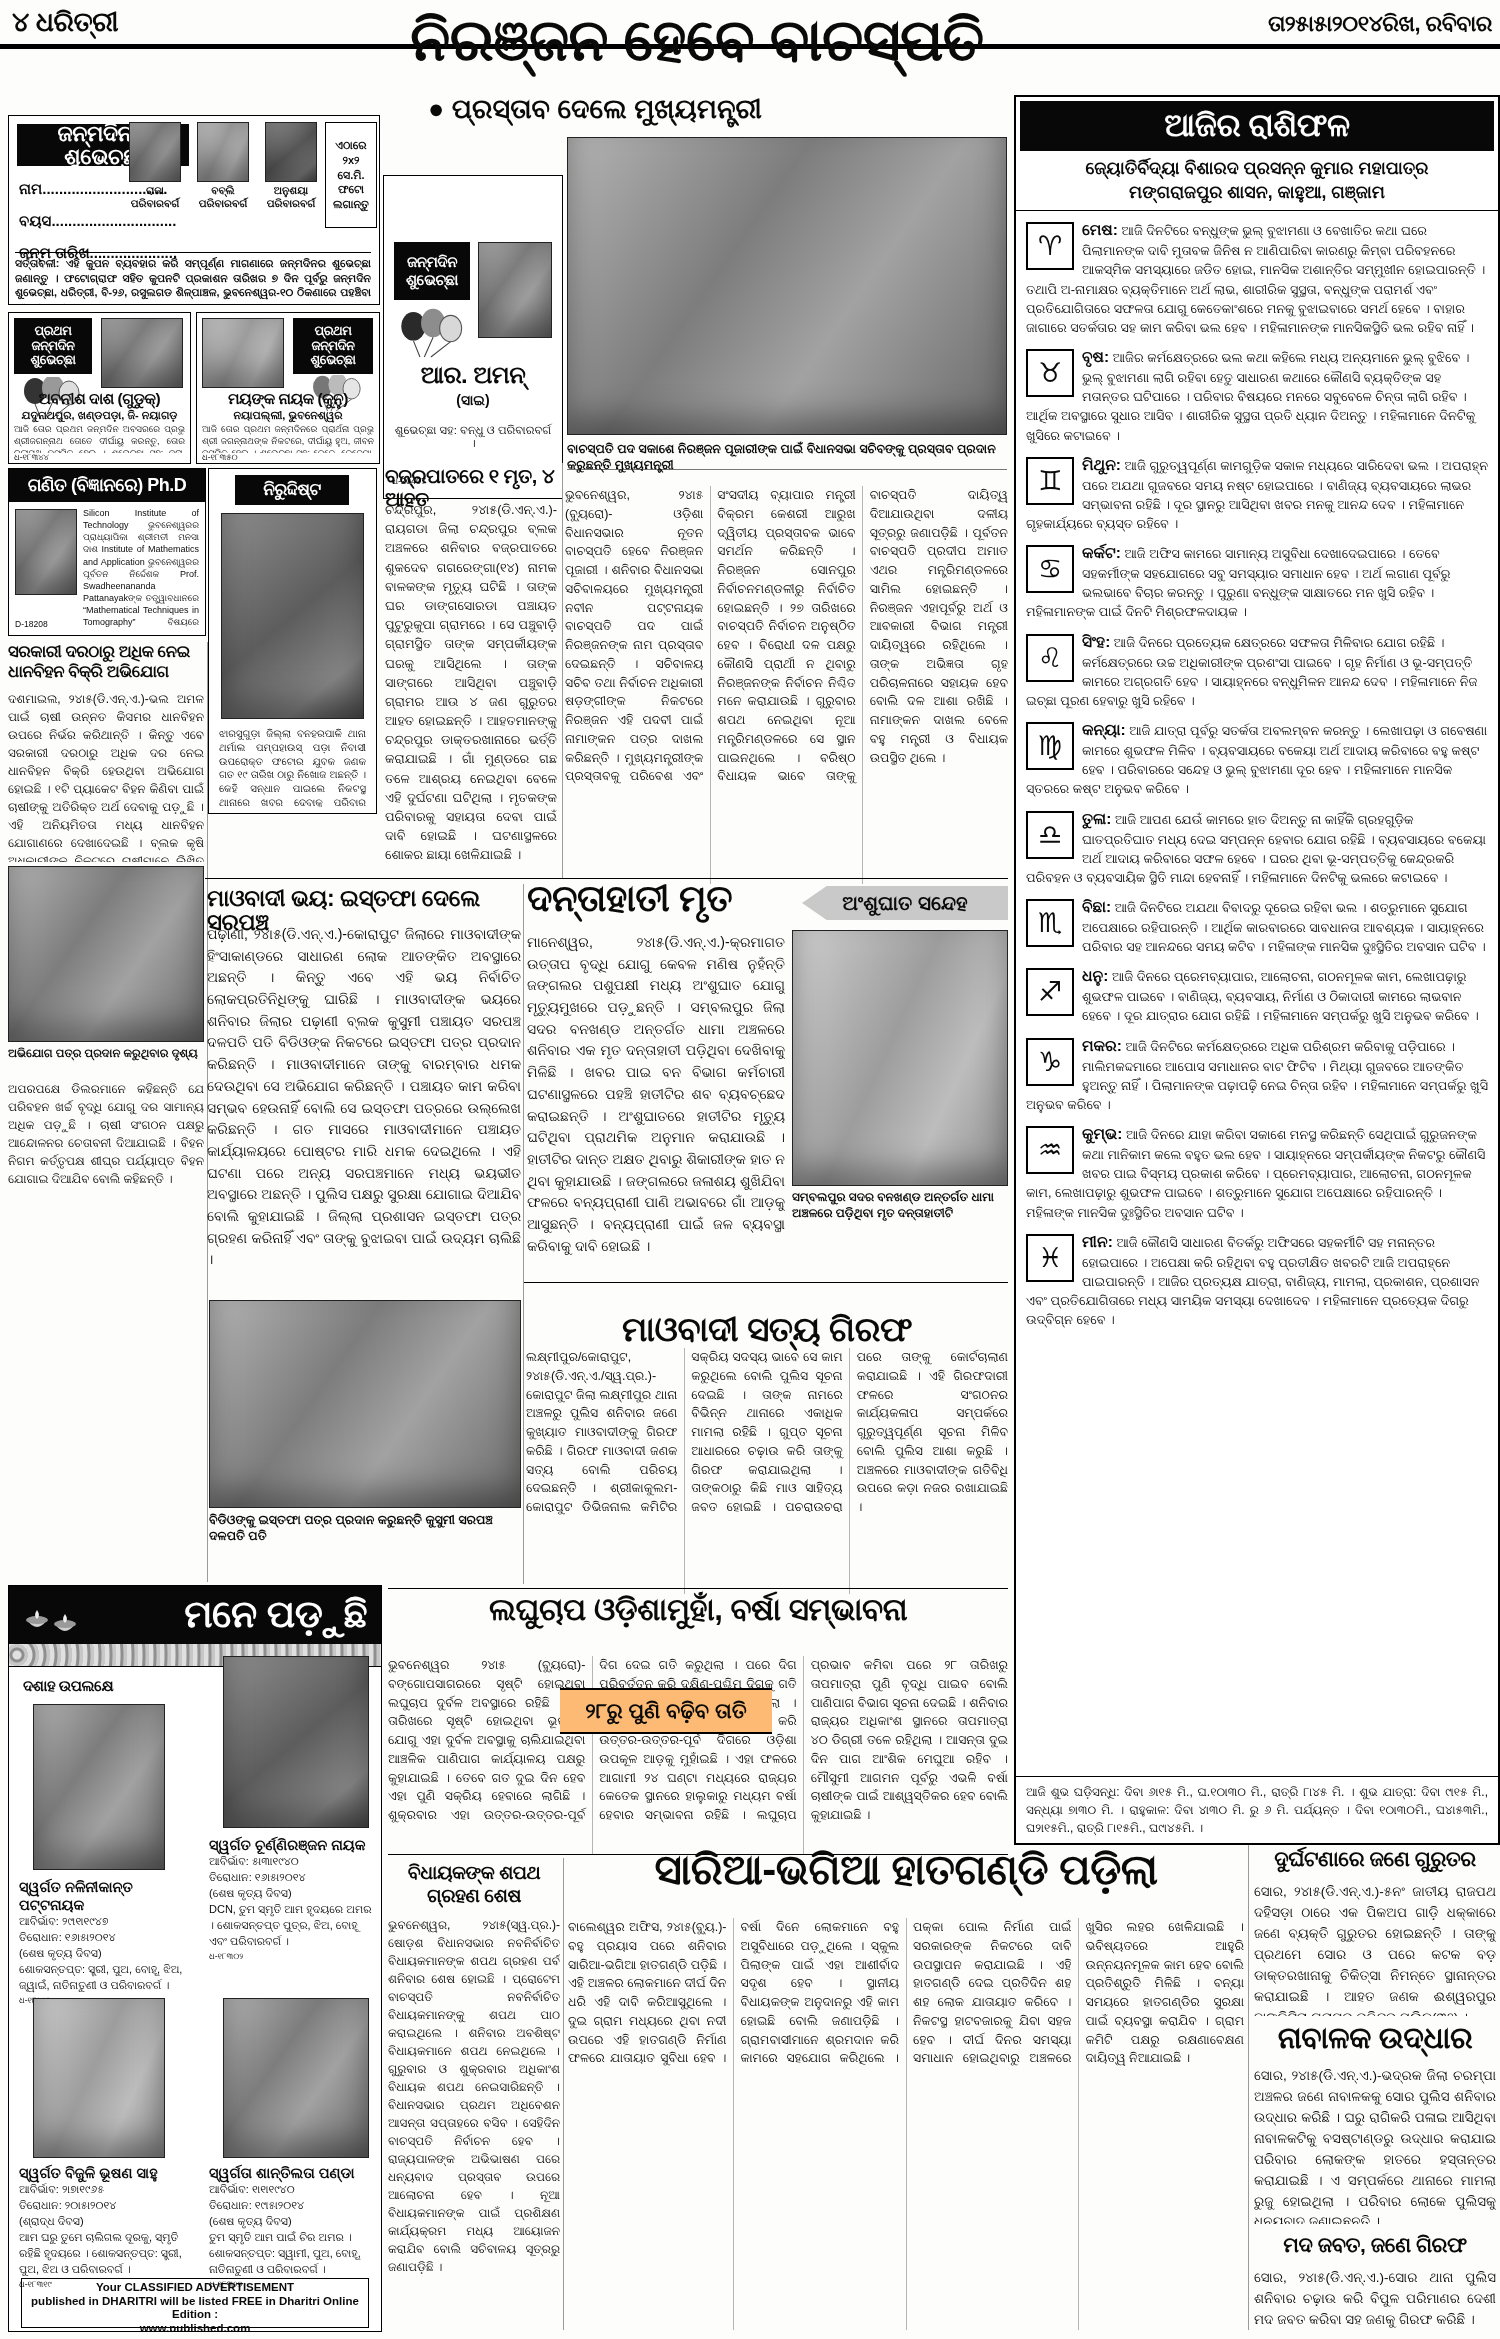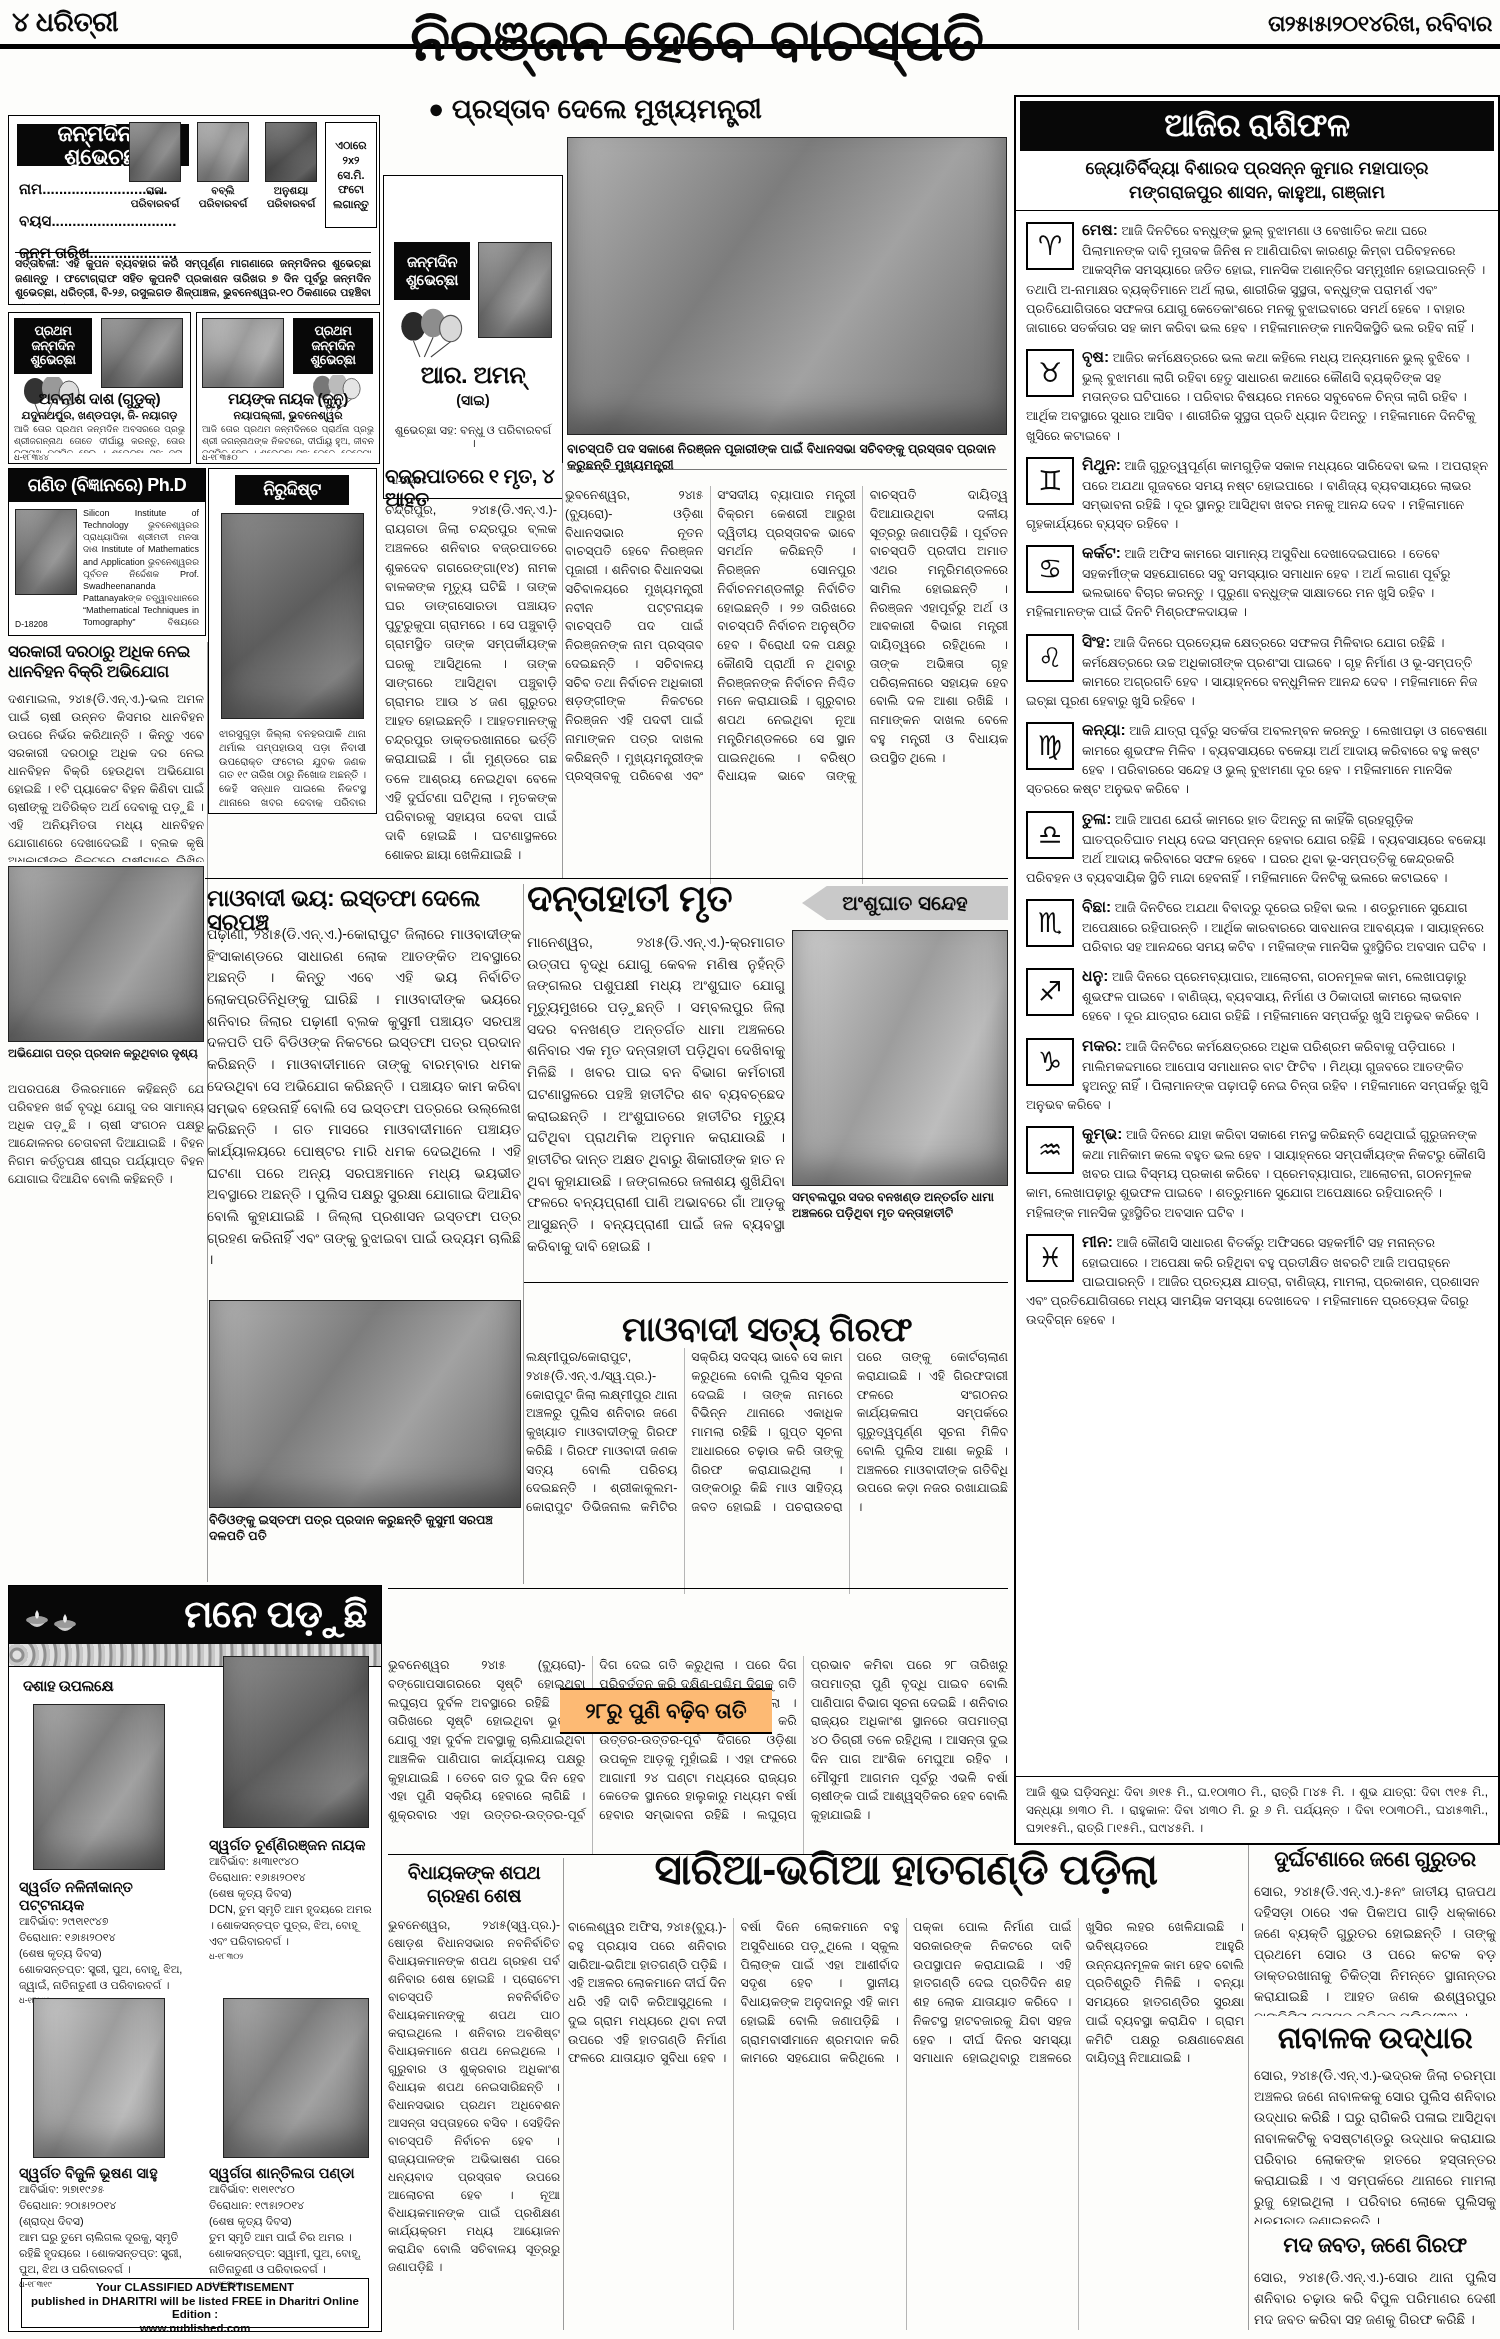--- a/index.html
+++ b/index.html
@@ -156,20 +156,21 @@
   <div class="a arrowtag" style="left:802px;top:886px;width:206px;height:34px;">ଅଂଶୁଘାତ ସନ୍ଦେହ</div>
   <div class="a bd2" style="left:527px;top:932px;width:258px;height:352px;">ମାନେଶ୍ୱର, ୨୪ା୫(ଡି.ଏନ୍.ଏ.)-କ୍ରମାଗତ ଉତ୍ତାପ ବୃଦ୍ଧି ଯୋଗୁ କେବଳ ମଣିଷ ନୁହଁନ୍ତି ଜଙ୍ଗଲର ପଶୁପକ୍ଷୀ ମଧ୍ୟ ଅଂଶୁଘାତ ଯୋଗୁ ମୃତ୍ୟୁମୁଖରେ ପଡ଼ୁଛନ୍ତି । ସମ୍ବଲପୁର ଜିଲା ସଦର ବନଖଣ୍ଡ ଅନ୍ତର୍ଗତ ଧାମା ଅଞ୍ଚଳରେ ଶନିବାର ଏକ ମୃତ ଦନ୍ତାହାତୀ ପଡ଼ିଥିବା ଦେଖିବାକୁ ମିଳିଛି । ଖବର ପାଇ ବନ ବିଭାଗ କର୍ମଚ‌ାରୀ ଘଟଣାସ୍ଥଳରେ ପହଞ୍ଚି ହାତୀଟିର ଶବ ବ୍ୟବଚ୍ଛେଦ କରାଇଛନ୍ତି । ଅଂଶୁଘାତରେ ହାତୀଟିର ମୃତ୍ୟୁ ଘଟିଥିବା ପ୍ରାଥମିକ ଅନୁମାନ କରାଯାଉଛି । ହାତୀଟିର ଦାନ୍ତ ଅକ୍ଷତ ଥିବାରୁ ଶିକାରୀଙ୍କ ହାତ ନ ଥିବା କୁହାଯାଉଛି । ଜଙ୍ଗଲରେ ଜଳାଶୟ ଶୁଖିଯିବା ଫଳରେ ବନ୍ୟପ୍ରାଣୀ ପାଣି ଅଭାବରେ ଗାଁ ଆଡ଼କୁ ଆସୁଛନ୍ତି । ବନ୍ୟପ୍ରାଣୀ ପାଇଁ ଜଳ ବ୍ୟବସ୍ଥା କରିବାକୁ ଦାବି ହୋଇଛି ।</div>
   <div class="a ph light" style="left:792px;top:930px;width:216px;height:256px;"></div>
   <div class="a cap" style="left:792px;top:1190px;width:216px;height:52px;font-size:12px;">ସମ୍ବଲପୁର ସଦର ବନଖଣ୍ଡ ଅନ୍ତର୍ଗତ ଧାମା ଅଞ୍ଚଳରେ ପଡ଼ିଥିବା ମୃତ ଦନ୍ତାହାତୀଟି</div>
 
   <div class="a hr" style="left:524px;top:1282px;width:484px;"></div>
   <div class="a hl" style="left:526px;top:1290px;width:482px;font-size:34px;text-align:center;margin-top:22px;">ମାଓବାଦୀ ସତ୍ୟ ଗିରଫ</div>
   <div class="a bd cols3" style="left:526px;top:1340px;width:482px;height:246px;">ଲକ୍ଷ୍ମୀପୁର/କୋରାପୁଟ, ୨୪ା୫(ଡି.ଏନ୍.ଏ./ସ୍ୱ.ପ୍ର.)- କୋରାପୁଟ ଜିଲା ଲକ୍ଷ୍ମୀପୁର ଥାନା ଅଞ୍ଚଳରୁ ପୁଲିସ ଶନିବାର ଜଣେ କୁଖ୍ୟାତ ମାଓବାଦୀଙ୍କୁ ଗିରଫ କରିଛି । ଗିରଫ ମାଓବାଦୀ ଜଣକ ସତ୍ୟ ବୋଲି ପରିଚୟ ଦେଇଛନ୍ତି । ଶ୍ରୀକାକୁଲମ-କୋରାପୁଟ ଡିଭିଜନାଲ କମିଟିର ସକ୍ରିୟ ସଦସ୍ୟ ଭାବେ ସେ କାମ କରୁଥିଲେ ବୋଲି ପୁଲିସ ସୂଚନା ଦେଇଛି । ତାଙ୍କ ନାମରେ ବିଭିନ୍ନ ଥାନାରେ ଏକାଧିକ ମାମଲା ରହିଛି । ଗୁପ୍ତ ସୂଚନା ଆଧାରରେ ଚଢ଼ାଉ କରି ତାଙ୍କୁ ଗିରଫ କରାଯାଇଥିଲା । ତାଙ୍କଠାରୁ କିଛି ମାଓ ସାହିତ୍ୟ ଜବତ ହୋଇଛି । ପଚରାଉଚରା ପରେ ତାଙ୍କୁ କୋର୍ଟଚାଲାଣ କରାଯାଇଛି । ଏହି ଗିରଫଦାରୀ ଫଳରେ ସଂଗଠନର କାର୍ଯ୍ୟକଳାପ ସମ୍ପର୍କରେ ଗୁରୁତ୍ୱପୂର୍ଣ୍ଣ ସୂଚନା ମିଳିବ ବୋଲି ପୁଲିସ ଆଶା କରୁଛି । ଅଞ୍ଚଳରେ ମାଓବାଦୀଙ୍କ ଗତିବିଧି ଉପରେ କଡ଼ା ନଜର ରଖାଯାଇଛି ।</div>
 
   <div class="a hr" style="left:388px;top:1588px;width:620px;"></div>
+  <div class="a hl" style="left:388px;top:1594px;width:620px;font-size:31px;text-align:center;">ଲଘୁଚାପ ଓଡ଼ିଶାମୁହାଁ, ବର୍ଷା ସମ୍ଭାବନା</div>
   <div class="a bd cols3" style="left:388px;top:1648px;width:620px;height:198px;">ଭୁବନେଶ୍ୱର ୨୪ା୫ (ବ୍ୟୁରୋ)-ବଙ୍ଗୋପସାଗରରେ ସୃଷ୍ଟି ହୋଇଥିବା ଲଘୁଚାପ ଦୁର୍ବଳ ଅବସ୍ଥାରେ ରହିଛି । ୨୧ ତାରିଖରେ ସୃଷ୍ଟି ହୋଇଥିବା ଭୂକମ୍ପ ଯୋଗୁ ଏହା ଦୁର୍ବଳ ଅବସ୍ଥାକୁ ଚାଲିଯାଇଥିବା ଆଞ୍ଚଳିକ ପାଣିପାଗ କାର୍ଯ୍ୟାଳୟ ପକ୍ଷରୁ କୁହାଯାଇଛି । ତେବେ ଗତ ଦୁଇ ଦିନ ହେବ ଏହା ପୁଣି ସକ୍ରିୟ ହେବାରେ ଲାଗିଛି । ଶୁକ୍ରବାର ଏହା ଉତ୍ତର-ଉତ୍ତର-ପୂର୍ବ ଦିଗ ଦେଇ ଗତି କରୁଥିଲା । ପରେ ଦିଗ ପରିବର୍ତ୍ତନ କରି ଦକ୍ଷିଣ-ପଶ୍ଚିମ ଦିଗକୁ ଗତି କରି ଦୁର୍ବଳ ଅବସ୍ଥାକୁ ଚାଲିଯାଇଥିଲା । ଲଘୁଚାପ ପୁଣି ଦିଗ ପରିବର୍ତ୍ତନ କରି ଉତ୍ତର-ଉତ୍ତର-ପୂର୍ବ ଦିଗରେ ଓଡ଼ିଶା ଉପକୂଳ ଆଡ଼କୁ ମୁହାଁଇଛି । ଏହା ଫଳରେ ଆଗାମୀ ୨୪ ଘଣ୍ଟା ମଧ୍ୟରେ ରାଜ୍ୟର କେତେକ ସ୍ଥାନରେ ହାଲୁକାରୁ ମଧ୍ୟମ ବର୍ଷା ହେବାର ସମ୍ଭାବନା ରହିଛି । ଲଘୁଚାପ ପ୍ରଭାବ କମିବା ପରେ ୨୮ ତାରିଖରୁ ତାପମାତ୍ରା ପୁଣି ବୃଦ୍ଧି ପାଇବ ବୋଲି ପାଣିପାଗ ବିଭାଗ ସୂଚନା ଦେଇଛି । ଶନିବାର ରାଜ୍ୟର ଅଧିକାଂଶ ସ୍ଥାନରେ ତାପମାତ୍ରା ୪୦ ଡିଗ୍ରୀ ତଳେ ରହିଥିଲା । ଆସନ୍ତା ଦୁଇ ଦିନ ପାଗ ଆଂଶିକ ମେଘୁଆ ରହିବ । ମୌସୁମୀ ଆଗମନ ପୂର୍ବରୁ ଏଭଳି ବର୍ଷା ଚାଷୀଙ୍କ ପାଇଁ ଆଶ୍ୱସ୍ତିକର ହେବ ବୋଲି କୁହାଯାଇଛି ।</div>
   <div class="a" style="left:560px;top:1688px;width:212px;height:42px;background:#fdba74;border-top:2.5px solid #000;border-bottom:2.5px solid #000;display:flex;align-items:center;justify-content:center;font-weight:bold;font-size:21px;">୨୮ରୁ ପୁଣି ବଢ଼ିବ ତାତି</div>
 
   <div class="a hr" style="left:388px;top:1854px;width:620px;"></div>
   <div class="a hl" style="left:388px;top:1862px;width:172px;font-size:19px;line-height:1.2;text-align:center;">ବିଧାୟକଙ୍କ ଶପଥ ଗ୍ରହଣ ଶେଷ</div>
   <div class="a bd" style="left:388px;top:1916px;width:172px;height:414px;font-size:12px;">ଭୁବନେଶ୍ୱର, ୨୪ା୫(ସ୍ୱ.ପ୍ର.)-ଷୋଡ଼ଶ ବିଧାନସଭାର ନବନିର୍ବାଚିତ ବିଧାୟକମାନଙ୍କ ଶପଥ ଗ୍ରହଣ ପର୍ବ ଶନିବାର ଶେଷ ହୋଇଛି । ପ୍ରୋଟେମ ବାଚସ୍ପତି ନବନିର୍ବାଚିତ ବିଧାୟକମାନଙ୍କୁ ଶପଥ ପାଠ କରାଇଥିଲେ । ଶନିବାର ଅବଶିଷ୍ଟ ବିଧାୟକମାନେ ଶପଥ ନେଇଥିଲେ । ଗୁରୁବାର ଓ ଶୁକ୍ରବାର ଅଧିକାଂଶ ବିଧାୟକ ଶପଥ ନେଇସାରିଛନ୍ତି । ବିଧାନସଭାର ପ୍ରଥମ ଅଧିବେଶନ ଆସନ୍ତା ସପ୍ତାହରେ ବସିବ । ସେହିଦିନ ବାଚସ୍ପତି ନିର୍ବାଚନ ହେବ । ରାଜ୍ୟପାଳଙ୍କ ଅଭିଭାଷଣ ପରେ ଧନ୍ୟବାଦ ପ୍ରସ୍ତାବ ଉପରେ ଆଲୋଚନା ହେବ । ନୂଆ ବିଧାୟକମାନଙ୍କ ପାଇଁ ପ୍ରଶିକ୍ଷଣ କାର୍ଯ୍ୟକ୍ରମ ମଧ୍ୟ ଆୟୋଜନ କରାଯିବ ବୋଲି ସଚିବାଳୟ ସୂତ୍ରରୁ ଜଣାପଡ଼ିଛି ।</div>
   <div class="a vr" style="left:563px;top:1858px;height:472px;"></div>
 
   <div class="a hl" style="left:568px;top:1848px;width:676px;font-size:42px;text-align:center;">ସାରିଆ-ଭଗିଆ ହାତଗଣ୍ଡି ପଡ଼ିଲା</div>
   <div class="a bd cols4" style="left:568px;top:1918px;width:676px;height:412px;">ବାଲେଶ୍ୱର ଅଫିସ, ୨୪ା୫(ବ୍ୟୁ.)-ବହୁ ପ୍ରୟାସ ପରେ ଶନିବାର ସାରିଆ-ଭଗିଆ ହାତଗଣ୍ଡି ପଡ଼ିଛି । ଏହି ଅଞ୍ଚଳର ଲୋକମାନେ ଦୀର୍ଘ ଦିନ ଧରି ଏହି ଦାବି କରିଆସୁଥିଲେ । ଦୁଇ ଗ୍ରାମ ମଧ୍ୟରେ ଥିବା ନଦୀ ଉପରେ ଏହି ହାତଗଣ୍ଡି ନିର୍ମାଣ ଫଳରେ ଯାତାୟାତ ସୁବିଧା ହେବ । ବର୍ଷା ଦିନେ ଲୋକମାନେ ବହୁ ଅସୁବିଧାରେ ପଡ଼ୁଥିଲେ । ସ୍କୁଲ ପିଲାଙ୍କ ପାଇଁ ଏହା ଆଶୀର୍ବାଦ ସଦୃଶ ହେବ । ସ୍ଥାନୀୟ ବିଧାୟକଙ୍କ ଅନୁଦାନରୁ ଏହି କାମ ହୋଇଛି ବୋଲି ଜଣାପଡ଼ିଛି । ଗ୍ରାମବାସୀମାନେ ଶ୍ରମଦାନ କରି କାମରେ ସହଯୋଗ କରିଥିଲେ । ପକ୍କା ପୋଲ ନିର୍ମାଣ ପାଇଁ ସରକାରଙ୍କ ନିକଟରେ ଦାବି ଉପସ୍ଥାପନ କରାଯାଇଛି । ଏହି ହାତଗଣ୍ଡି ଦେଇ ପ୍ରତିଦିନ ଶହ ଶହ ଲୋକ ଯାତାୟାତ କରିବେ । ନିକଟସ୍ଥ ହାଟବଜାରକୁ ଯିବା ସହଜ ହେବ । ଦୀର୍ଘ ଦିନର ସମସ୍ୟା ସମାଧାନ ହୋଇଥିବାରୁ ଅଞ୍ଚଳରେ ଖୁସିର ଲହର ଖେଳିଯାଇଛି । ଭବିଷ୍ୟତରେ ଆହୁରି ଉନ୍ନୟନମୂଳକ କାମ ହେବ ବୋଲି ପ୍ରତିଶ୍ରୁତି ମିଳିଛି । ବନ୍ୟା ସମୟରେ ହାତଗଣ୍ଡିର ସୁରକ୍ଷା ପାଇଁ ବ୍ୟବସ୍ଥା କରାଯିବ । ଗ୍ରାମ କମିଟି ପକ୍ଷରୁ ରକ୍ଷଣାବେକ୍ଷଣ ଦାୟିତ୍ୱ ନିଆଯାଇଛି ।</div>

